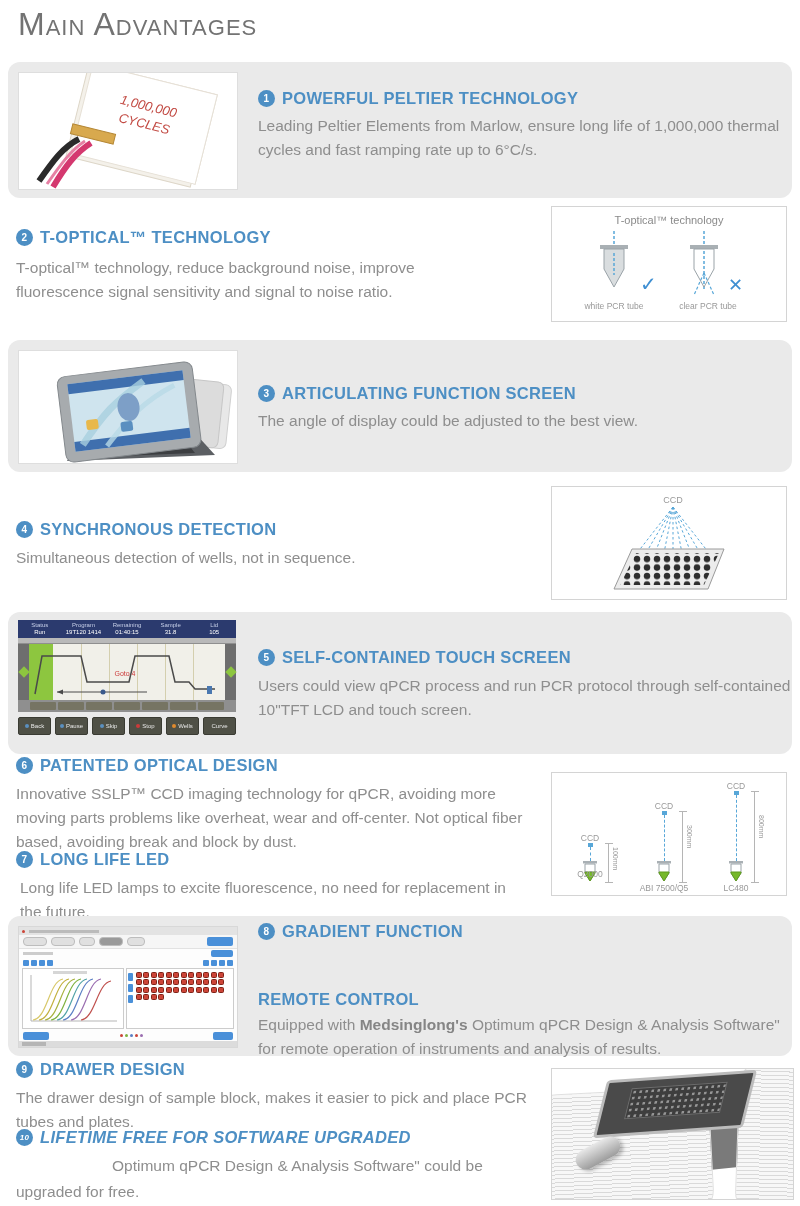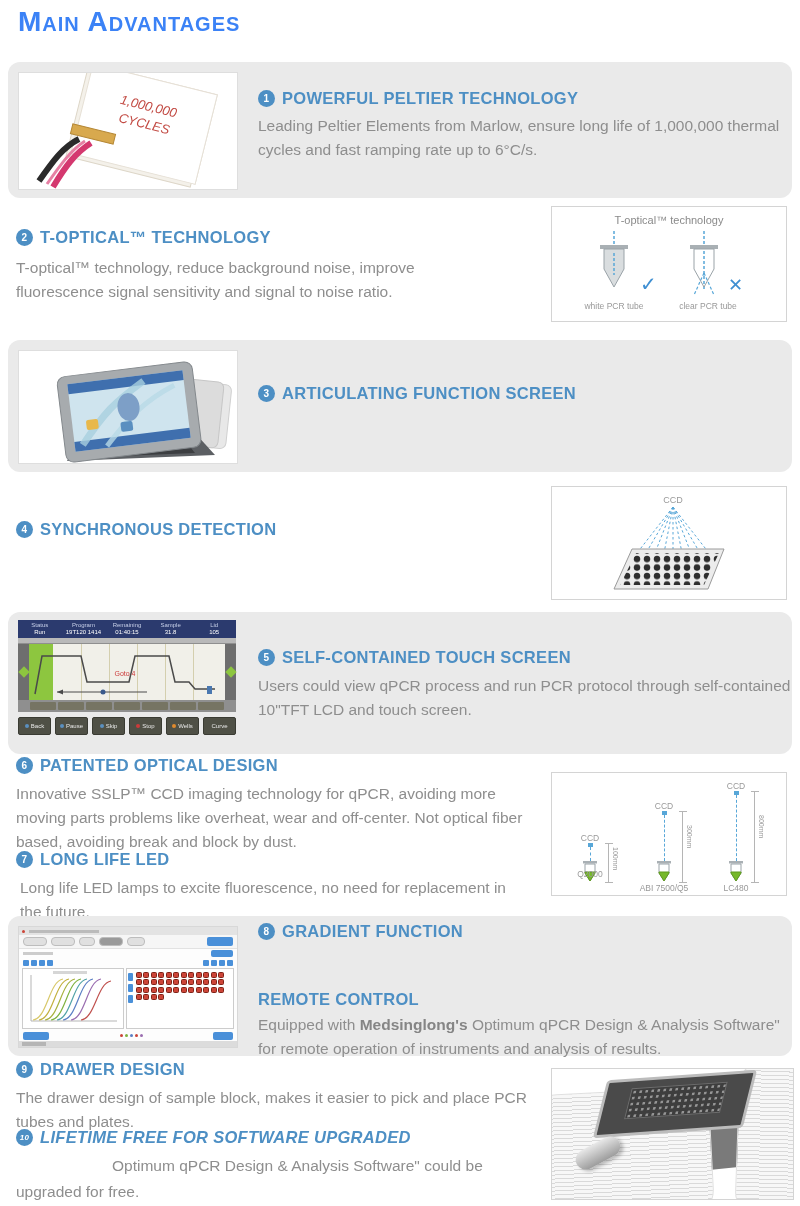--- a/index.html
+++ b/index.html
@@ -1,20 +1,20 @@
 <!DOCTYPE html>
 <html><head>
 <meta charset="utf-8">
 <style>
   html,body{margin:0;padding:0;background:#fff;}
   .page{position:relative;width:800px;height:1206px;background:#fff;overflow:hidden;
         font-family:"Liberation Sans",sans-serif;}
   
-  .page-title{position:absolute;left:18px;top:6px;font-size:28px;font-weight:bold;
-      color:#3b82f6;font-variant:small-caps;letter-spacing:1px;}
+  .page-title{position:absolute;left:18px;top:6px;font-size:32px;font-weight:normal;
+      color:#737373;font-variant:small-caps;letter-spacing:1px;}
   .sec-heading{position:absolute;display:flex;align-items:center;gap:7px;
       font-weight:bold;font-size:16.5px;color:#4d8fc4;letter-spacing:.3px;white-space:nowrap;}
   .badge{width:17px;height:17px;border-radius:50%;background:#4d8fc4;color:#fff;
       font-size:10px;font-weight:bold;display:flex;align-items:center;justify-content:center;flex:0 0 17px;}
   .body{position:absolute;font-size:15.5px;color:#8e8e8e;line-height:1.55;}
   .subhead{position:absolute;font-weight:bold;font-size:16.5px;color:#4d8fc4;letter-spacing:.3px;}
   .brand{font-weight:bold;color:#858585;}
   
   .graybox{position:absolute;left:8px;width:784px;background:#eaeaea;border-radius:12px;}
   .imgpanel{position:absolute;background:#fff;border:1px solid #dedede;overflow:hidden;}
@@ -160,25 +160,27 @@
         <ellipse cx="110" cy="56" rx="11" ry="14" fill="#7d9fc7"></ellipse>
         <rect x="66" y="64" width="12" height="10" rx="2" fill="#e8b84b"></rect>
         <rect x="100" y="70" width="12" height="10" rx="2" fill="#5a8fc0"></rect>
       </g>
     </svg>
   </div>
   <div class="sec-heading" style="left:258px;top:384px;">
     <span class="badge">3</span>
     <span>ARTICULATING FUNCTION SCREEN</span>
   </div>
+  <div class="body" style="left:258px;top:409px;width:520px;">The angle of display could be adjusted to the best view.</div>
 
   <div class="sec-heading" style="left:16px;top:520px;">
     <span class="badge">4</span>
     <span>SYNCHRONOUS DETECTION</span>
   </div>
+  <div class="body" style="left:16px;top:546px;width:520px;">Simultaneous detection of wells, not in sequence.</div>
 
   <div class="figbox" style="left:551px;top:486px;width:234px;height:112px;">
     <svg width="234" height="112">
       <defs>
         <pattern id="wellsPat" width="10" height="8.5" patternUnits="userSpaceOnUse">
           <circle cx="5" cy="4" r="3" fill="#2e2e2e" stroke="#111" stroke-width=".5"></circle>
         </pattern>
       </defs>
       <text x="121" y="16" font-size="9" fill="#9a9a9a" text-anchor="middle">CCD</text>
       <g stroke="#58a7d8" stroke-width="1" stroke-dasharray="2.5,2.5">

